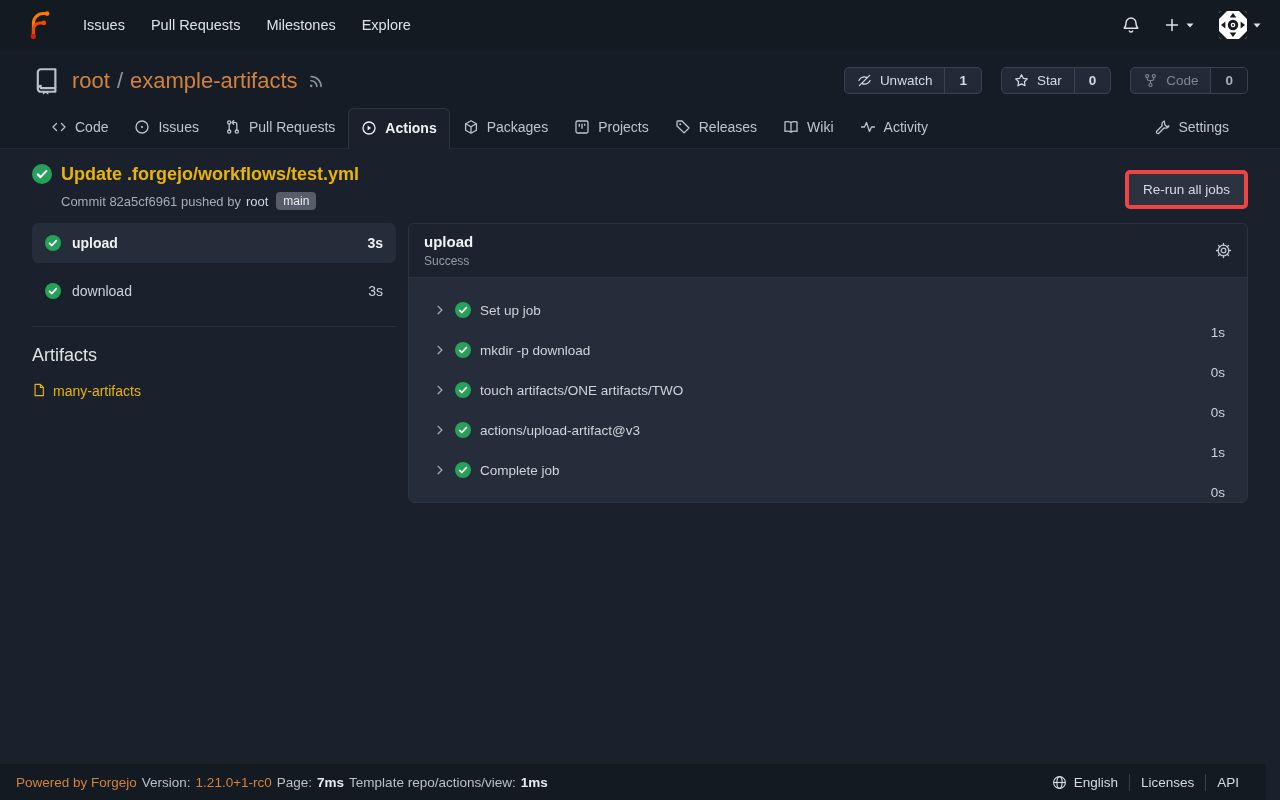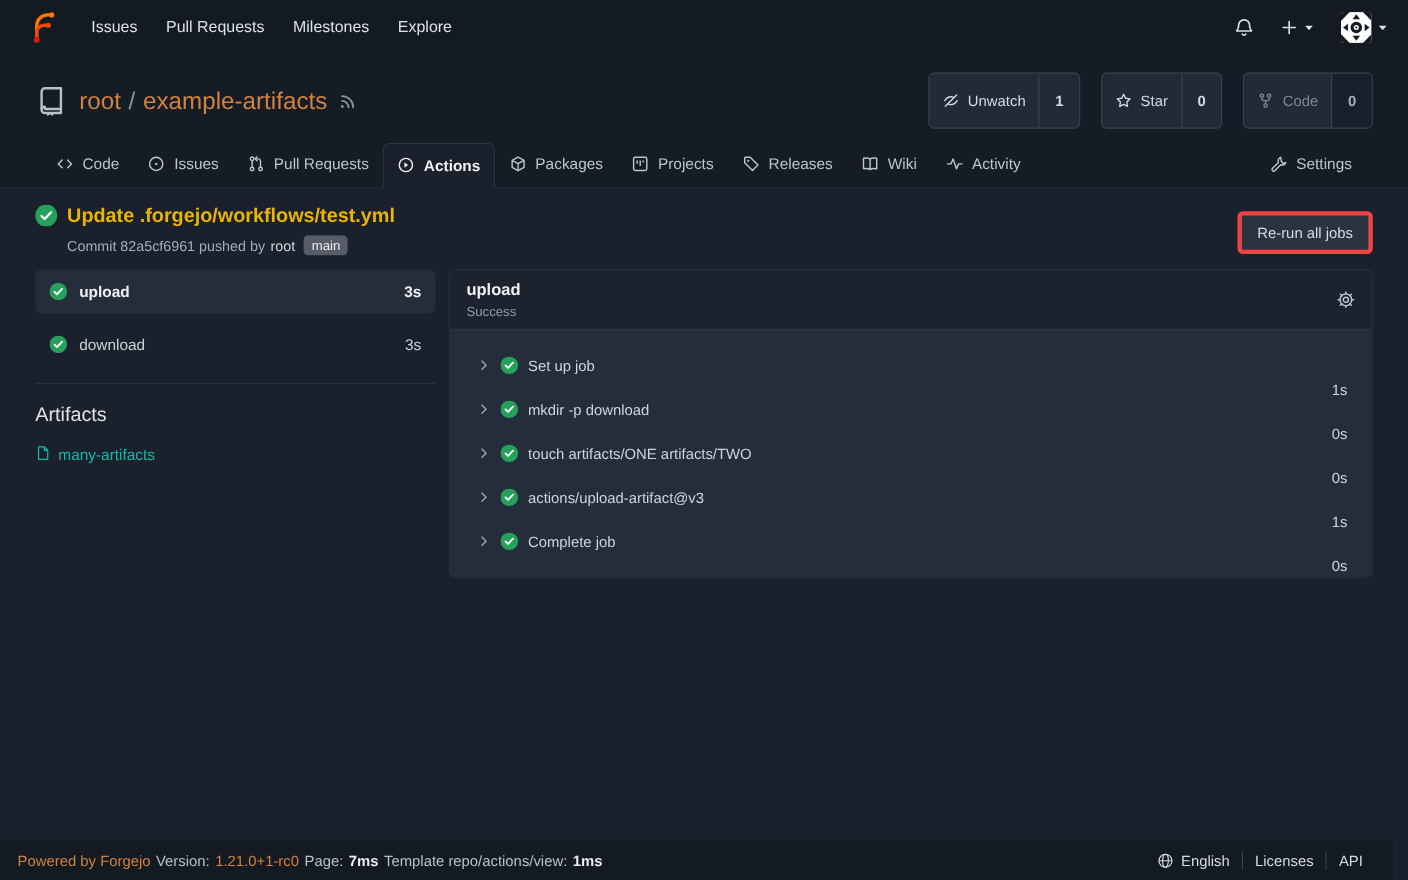--- a/index.html
+++ b/index.html
@@ -23,21 +23,21 @@
 
   
   .band { background:#161c26; padding:16px 32px 0; border-bottom:1px solid #222a36; }
   .repo-row { display:flex; align-items:center; }
   .repo-icon { color:#b9c0ca; margin-right:11px; }
   .repo-title { font-size:22px; display:flex; align-items:baseline; gap:7px; }
   .repo-link { color:#d2823c; cursor:pointer; }
   .repo-sep { color:#8d959f; }
   .rss-icon { color:#8d959f; margin-left:10px; cursor:pointer; }
   .repo-actions { margin-left:auto; display:flex; gap:19px; }
-  .btn-group { display:flex; align-items:stretch; border:1px solid #3a4251; border-radius:5px; overflow:hidden; background:#232a37; height:51px; font-size:13.5px; color:#d5dbe3; cursor:pointer;justify-content:center; }
+  .btn-group { display:flex; align-items:stretch; border:1px solid #3a4251; border-radius:5px; overflow:hidden; background:#232a37; height:27px; font-size:13.5px; color:#d5dbe3; cursor:pointer;justify-content:center; }
   .btn-main { display:flex; align-items:center; gap:8px; padding:0 12px; }
   .btn-count { display:flex; align-items:center; padding:0 14px; border-left:1px solid #3a4251; font-weight:700; }
   .btn-group.disabled .btn-main { color:#7e8691; }
   .btn-group.disabled .btn-count { background:#1a202b; color:#aab1bb; }
 
   
   .tabbar { display:flex; align-items:flex-end; margin-top:12px; padding:0 6px; }
   .tab { display:flex; align-items:center; gap:8px; padding:11px 12px 13px; color:#bdc4ce; font-size:14px; cursor:pointer; border:1px solid transparent; border-bottom:0; }
   .tab.active { background:#1a212c; border-color:#2c3442; margin-bottom:-1px; border-radius:6px 6px 0 0; color:#eef1f5; font-weight:700; }
   .tab-spacer { flex:1; }
@@ -52,21 +52,21 @@
   .rerun-btn { background:#2b3341; border:4px solid #ef4444; color:#d5dbe3; font-size:13.5px; padding:8px 14px; border-radius:5px; margin-top:6px; cursor:pointer; font-family:inherit; }
 
   
   .content { display:flex; gap:12px; align-items:flex-start; }
   .sidebar { width:364px; flex-shrink:0; }
   .job-row { display:flex; align-items:center; gap:11px; height:40px; padding:0 13px; border-radius:6px; font-size:14px; color:#ccd2da; margin-bottom:8px; cursor:pointer; }
   .job-row.selected { background:#262d3a; color:#eef1f5; font-weight:700; }
   .job-dur { margin-left:auto; }
   .sidebar-hr { border:0; border-top:1px solid #2b3340; margin:15px 0 0; }
   .artifacts-title { font-size:18px; color:#dde2e8; font-weight:400; margin-top:18px; }
-  .artifact-item { display:flex; gap:7px; margin-top:17px; color:#14b8a6; font-size:14px; cursor:pointer; }
+  .artifact-item { display:flex; gap:7px; margin-top:17px; color:#eab308; font-size:14px; cursor:pointer; }
 
   .panel { flex:1; border:1px solid #2b3340; border-radius:6px; overflow:hidden; }
   .panel-header { background:#1c232e; display:flex; align-items:center; padding:9px 15px; border-bottom:1px solid #2b3340; }
   .job-detail-name { font-size:15px; font-weight:700; color:#eef1f5; }
   .job-detail-status { font-size:12px; color:#959da7; margin-top:4px; }
   .gear-btn { margin-left:auto; color:#c2c8d1; cursor:pointer; }
   .steps { background:#262d3a; padding:12px 0; }
   .step-row { display:flex; align-items:center; gap:9px; height:40px; padding:0 22px 0 25px; font-size:13.5px; color:#ced4db; cursor:pointer; }
   .chev { color:#9aa3ad; }
   .step-dur { margin-left:auto;margin-top:44px; }

